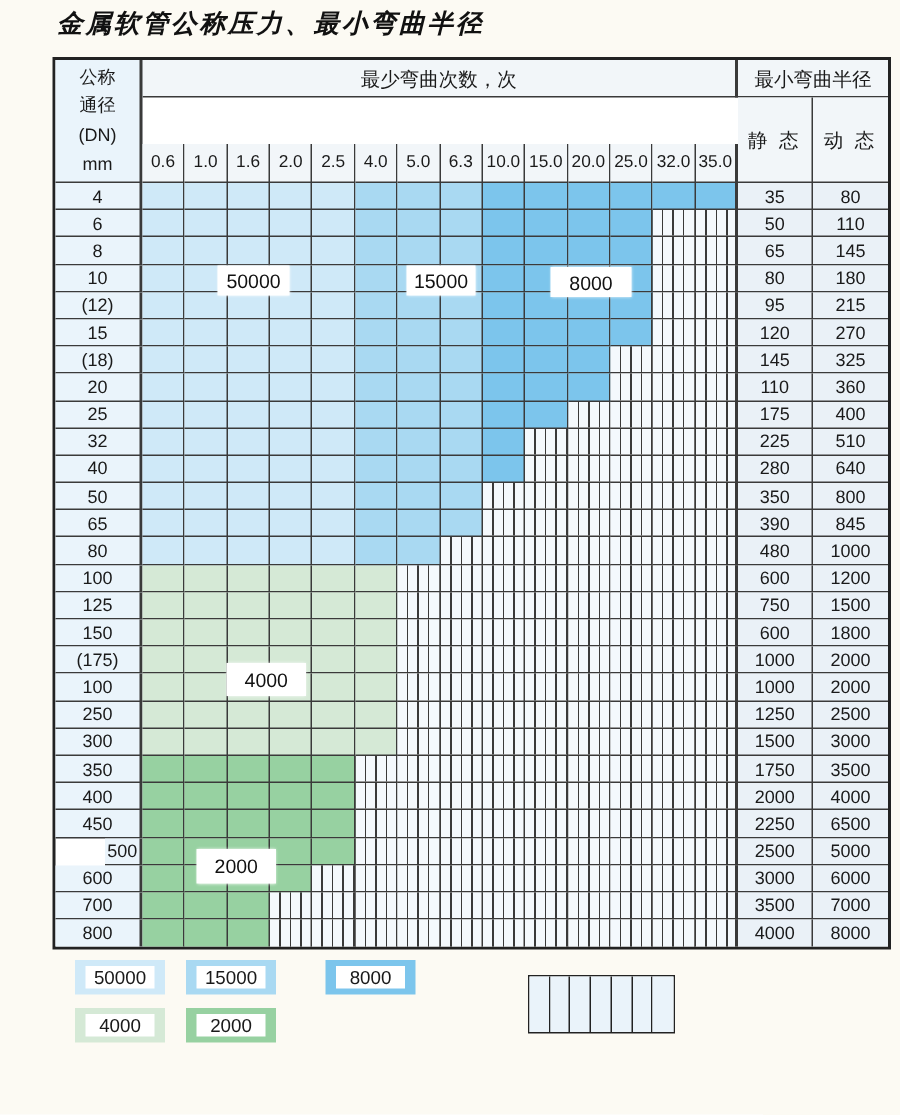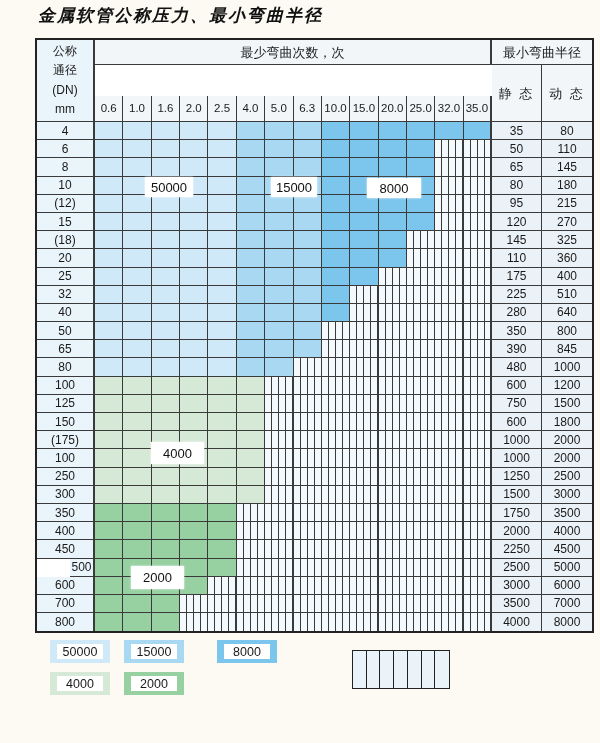--- a/index.html
+++ b/index.html
@@ -523,21 +523,21 @@
       <div class="cell hatch " style="grid-area: 27 / 7;"></div>
       <div class="cell hatch " style="grid-area: 27 / 8;"></div>
       <div class="cell hatch " style="grid-area: 27 / 9;"></div>
       <div class="cell hatch " style="grid-area: 27 / 10;"></div>
       <div class="cell hatch " style="grid-area: 27 / 11;"></div>
       <div class="cell hatch " style="grid-area: 27 / 12;"></div>
       <div class="cell hatch " style="grid-area: 27 / 13;"></div>
       <div class="cell hatch " style="grid-area: 27 / 14;"></div>
       <div class="cell hatch thick-r" style="grid-area: 27 / 15;"></div>
       <div class="cell sd-cell" style="grid-area: 27 / 16;">2250</div>
-      <div class="cell sd-cell dyn-cell" style="grid-area: 27 / 17;">4500</div>
+      <div class="cell sd-cell dyn-cell" style="grid-area: 27 / 17;">6500</div>
       <div class="cell dn-cell thick-r" style="grid-area: 28 / 1; margin-left: 33px;">500</div>
       <div class="cell " style="grid-area: 28 / 2; background: rgb(151, 209, 161);"></div>
       <div class="cell " style="grid-area: 28 / 3; background: rgb(151, 209, 161);"></div>
       <div class="cell " style="grid-area: 28 / 4; background: rgb(151, 209, 161);"></div>
       <div class="cell " style="grid-area: 28 / 5; background: rgb(151, 209, 161);"></div>
       <div class="cell " style="grid-area: 28 / 6; background: rgb(151, 209, 161);"></div>
       <div class="cell hatch " style="grid-area: 28 / 7;"></div>
       <div class="cell hatch " style="grid-area: 28 / 8;"></div>
       <div class="cell hatch " style="grid-area: 28 / 9;"></div>
       <div class="cell hatch " style="grid-area: 28 / 10;"></div>

